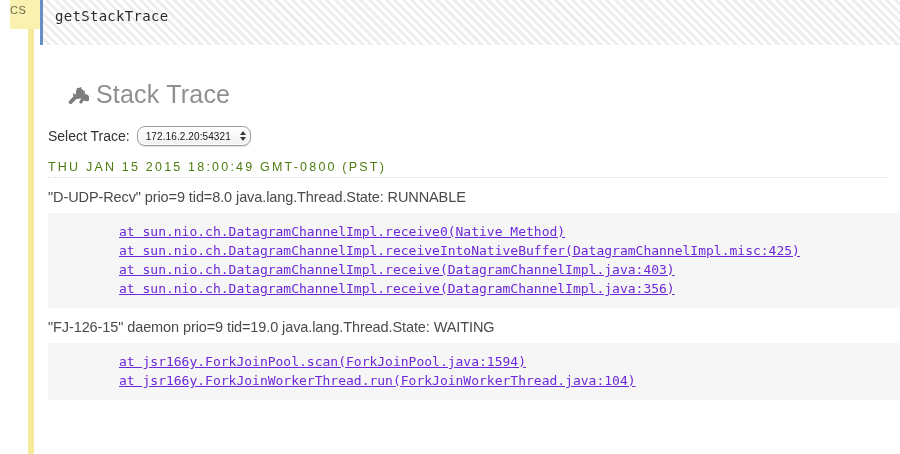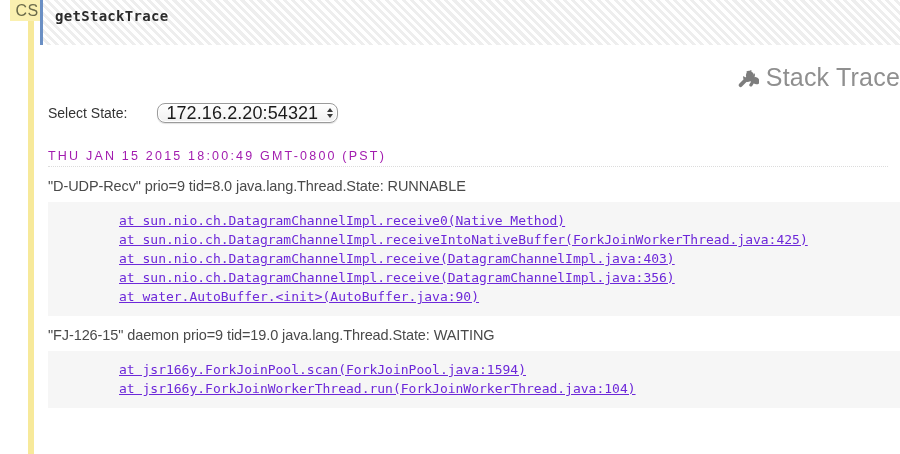--- a/index.html
+++ b/index.html
@@ -22,26 +22,26 @@
     top: 0;
     width: 6px;
     height: 454px;
     background: #f7e99a;
   }
   #cs-tab {
     position: absolute;
     left: 10px;
     top: 0;
     width: 34px;
-    height: 21px;
+    height: 29px;
     background: #faf0b0;
     color: #6b6b4a;
-    font-size: 16px;
+    font-size: 11px;
     line-height: 21px;
-    text-align: center;
+    text-align: left;
     letter-spacing: 0.5px;
     font-family: "Liberation Sans", sans-serif;
   }
 
   
   #input-header {
     position: absolute;
     left: 40px;
     top: 0;
     right: 0;
@@ -49,21 +49,20 @@
     background-color: #fefefe;
     background-image: repeating-linear-gradient(
       45deg,
       #ffffff 0px,
       #ffffff 3px,
       #eeeeee 3px,
       #eeeeee 6px
     );
     border-left: 3px solid #6a8fc4;
     box-sizing: border-box;
-    font-weight: bold;
   }
   #input-header-text {
     position: absolute;
     left: 12px;
     top: 8px;
     font-family: "DejaVu Sans Mono", monospace;
     font-size: 14px;
     color: #2b2b2b;
     letter-spacing: 0.3px;
   }
@@ -71,30 +70,29 @@
   
   #output-body {
     position: absolute;
     left: 48px;
     top: 45px;
     right: 0;
     bottom: 0;
   }
 
   #section-title {
-    margin: 0;
+    margin: 17px;
     padding: 18px 0 0 0;
     font-size: 25px;
     font-weight: 400;
     color: #8f8f8f;
     letter-spacing: 0.2px;
     display: flex;
     align-items: center;
     gap: 7px;
-    justify-content: flex-end;
   }
   #wrench-icon {
     display: inline-block;
     width: 24px;
     height: 24px;
     flex: 0 0 auto;
     position: relative;
     top: 1px;
   }
 
@@ -110,25 +108,24 @@
   }
   .fake-select {
     display: inline-flex;
     align-items: center;
     background: linear-gradient(#ffffff, #f0f0f0);
     border: 1px solid #9b9b9b;
     border-radius: 8px;
     box-shadow: 0 1px 1px rgba(0,0,0,0.12), inset 0 0 0 1px #ffffff;
     height: 18px;
     padding: 0 4px 0 8px;
-    font-size: 18px;
+    font-size: 10px;
     color: #1a1a1a;
     font-family: "Liberation Sans", sans-serif;
     cursor: default;
-    margin-left: 23px;
   }
   .fake-select .sel-value {
     white-space: nowrap;
     letter-spacing: 0.1px;
   }
   .fake-select .sel-arrows {
     margin-left: 9px;
     display: flex;
     flex-direction: column;
     line-height: 0;
@@ -142,24 +139,24 @@
   }
   .sel-arrows .up {
     border-bottom: 4px solid #3a3a3a;
     margin-bottom: 2px;
   }
   .sel-arrows .down {
     border-top: 4px solid #3a3a3a;
   }
 
   #timestamp {
-    margin-top: 26px;
+    margin-top: 14px;
     margin-right: 12px;
     font-size: 12.5px;
-    color: #a21caf;
+    color: #4d7c0f;
     letter-spacing: 2.2px;
     padding-bottom: 3px;
     border-bottom: 1px dotted #dcdcdc;
   }
 
   .thread-header {
     margin-top: 11px;
     font-size: 14.5px;
     color: #4a4a4a;
     letter-spacing: -0.1px;
@@ -199,40 +196,39 @@
         <path d="M20.1 4.2c-1.9-1.9-4.8-2.2-7-0.9l3.1 3.1-1.2 3.3-3.3 1.2-3.1-3.1c-1.3 2.2-1 5.1 0.9 7 1.7 1.7 4.2 2.1 6.3 1.2l0.9 0.9-2.6 2.6c-0.8 0.8-0.8 2.1 0 2.9 0.8 0.8 2.1 0.8 2.9 0l2.6-2.6 0.2 0.2c1.9 1.9 4.8 2.2 7 0.9l-0.1-0.1c1.4-2.2 1.1-5.2-0.8-7.1-1.7-1.7-4.2-2.1-6.3-1.2l-0.9-0.9 2.6-2.6c0.8-0.8 0.8-2.1 0-2.9z" fill="#7d7d7d" transform="rotate(-12 12 12) scale(0.78) translate(3 3)"></path>
         <g fill="#7d7d7d" transform="translate(1.5,1.5) scale(0.88)">
           <path d="M15.9 2.6c-2.9 0-5.2 2.3-5.2 5.2 0 0.6 0.1 1.2 0.3 1.7L3.1 17.4c-0.9 0.9-0.9 2.3 0 3.1 0.9 0.9 2.3 0.9 3.1 0l7.9-7.9c0.5 0.2 1.1 0.3 1.7 0.3 2.9 0 5.2-2.3 5.2-5.2 0-0.8-0.2-1.5-0.5-2.2l-3.1 3.1-2.6-0.5-0.5-2.6 3.1-3.1c-0.6-0.4-1.4-0.6-2.2-0.6z"></path>
         </g>
       </svg>
     </span>
     <span>Stack Trace</span>
   </h1>
 
   <div id="node-selector-row">
-    <span id="node-label">Select State:</span>
+    <span id="node-label">Select Trace:</span>
     <span class="fake-select">
       <span class="sel-value">172.16.2.20:54321</span>
       <span class="sel-arrows">
         <span class="ar up"></span>
         <span class="ar down"></span>
       </span>
     </span>
   </div>
 
   <div id="timestamp">THU JAN 15 2015 18:00:49 GMT-0800 (PST)</div>
 
   <div id="threads-container">
       <div class="thread-header">"D-UDP-Recv" prio=9 tid=8.0 java.lang.Thread.State: RUNNABLE</div>
       <div class="trace-block">
         <div class="trace-line">at sun.nio.ch.DatagramChannelImpl.receive0(Native Method)</div>
-        <div class="trace-line">at sun.nio.ch.DatagramChannelImpl.receiveIntoNativeBuffer(ForkJoinWorkerThread.java:425)</div>
+        <div class="trace-line">at sun.nio.ch.DatagramChannelImpl.receiveIntoNativeBuffer(DatagramChannelImpl.misc:425)</div>
         <div class="trace-line">at sun.nio.ch.DatagramChannelImpl.receive(DatagramChannelImpl.java:403)</div>
         <div class="trace-line">at sun.nio.ch.DatagramChannelImpl.receive(DatagramChannelImpl.java:356)</div>
-        <div class="trace-line">at water.AutoBuffer.&lt;init&gt;(AutoBuffer.java:90)</div>
       </div>
       <div class="thread-header">"FJ-126-15" daemon prio=9 tid=19.0 java.lang.Thread.State: WAITING</div>
       <div class="trace-block">
         <div class="trace-line">at jsr166y.ForkJoinPool.scan(ForkJoinPool.java:1594)</div>
         <div class="trace-line">at jsr166y.ForkJoinWorkerThread.run(ForkJoinWorkerThread.java:104)</div>
       </div>
     </div>
 
 </div>
 

